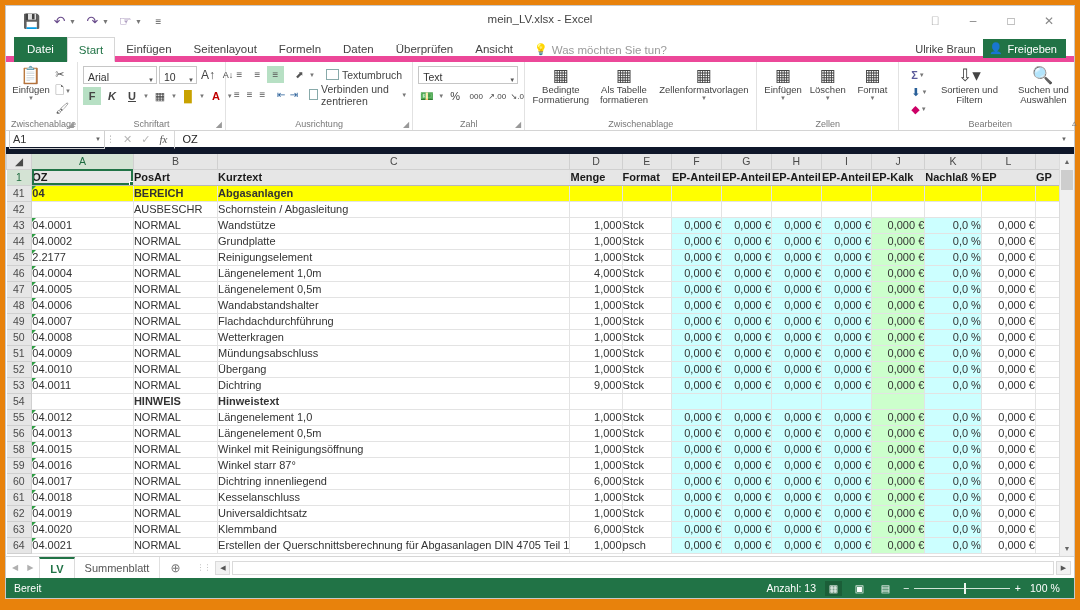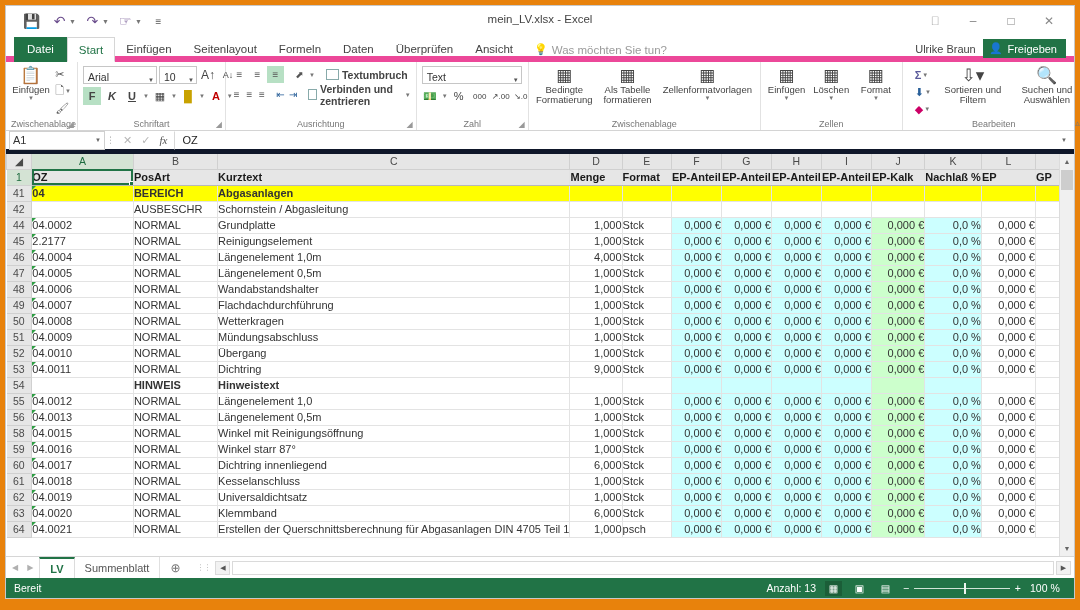--- a/index.html
+++ b/index.html
@@ -69,27 +69,27 @@
            padding:0 2px 0 4px; font-size:10.5px; background:#fff; color:#333; }
   .combo .cv { flex:1; }
   .combo .cd { font-size:6px; color:#555; padding-left:3px; }
   .fbtn { width:18px; height:18px; display:flex; align-items:center; justify-content:center;
           font-size:11px; color:#444; }
   .fbtn.on { background:#b7e0c4; }
   .alrow { display:flex; align-items:center; gap:1px; }
   .albtn { width:17px; height:17px; display:flex; align-items:center; justify-content:center;
            font-size:10px; color:#555; }
   .albtn.on { background:#b7e0c4; }
-  .wraprow { display:flex; align-items:center; gap:3px; font-size:10.5px; color:#444; height:17px;font-weight:bold;}
+  .wraprow { display:flex; align-items:center; gap:3px; font-size:10.5px; color:#444; height:17px;}
   .minibox { width:13px; height:11px; border:1px solid #8aa; display:inline-block; }
   .dlg { position:absolute; right:3px; bottom:1px; font-size:8px; color:#999; }
   .collapse { position:absolute; right:5px; bottom:2px; font-size:9px; color:#777; }
   
   .fbar { height:23px; display:flex; align-items:center; background:#fff; flex:none;
-          border-bottom:5px solid #0f172a; padding:0 3px; }
+          border-bottom:7px solid #0f172a; padding:0 3px; }
   .namebox { width:96px; height:19px; border:1px solid #d0d0d0; display:flex; align-items:center;
              padding:0 3px; font-size:11px; }
   .namebox .nb-v { flex:1; }
   .namebox .nb-d { font-size:6px; color:#666; }
   .fsep { width:11px; text-align:center; color:#aaa; font-size:9px; }
   .ficons { display:flex; gap:9px; padding:0 7px; color:#b5b5b5; font-size:11px; }
   .ficons .fx { color:#555; font-style:italic; font-family:"Liberation Serif", serif; }
   .finput { flex:1; height:19px; border:1px solid transparent; border-left:1px solid #d8d8d8;
             display:flex; align-items:center; padding-left:7px; font-size:11px; color:#222; }
   .fdrop { width:14px; text-align:center; font-size:6px; color:#666; }
@@ -499,20 +499,37 @@
             <td class="cell num"></td>
             <td class="cell num"></td>
             <td class="cell num"></td>
             <td class="cell num"></td>
             <td class="cell num"></td>
             <td class="cell num"></td>
             <td class="cell num"></td>
             <td class="cell"></td>
           </tr>
           <tr>
+            <td class="rowhdr">43</td>
+            <td class="cell tri">04.0001</td>
+            <td class="cell">NORMAL</td>
+            <td class="cell">Wandstütze</td>
+            <td class="cell num">1,000</td>
+            <td class="cell">Stck</td>
+            <td class="cell num fill-cyan">0,000 €</td>
+            <td class="cell num fill-cyan">0,000 €</td>
+            <td class="cell num fill-cyan">0,000 €</td>
+            <td class="cell num fill-cyan">0,000 €</td>
+            <td class="cell num fill-green">0,000 €</td>
+            <td class="cell num fill-cyan">0,0 %</td>
+            <td class="cell num">0,000 €</td>
+            <td class="cell num"></td>
+            <td class="cell"></td>
+          </tr>
+          <tr>
             <td class="rowhdr">44</td>
             <td class="cell tri">04.0002</td>
             <td class="cell">NORMAL</td>
             <td class="cell">Grundplatte</td>
             <td class="cell num">1,000</td>
             <td class="cell">Stck</td>
             <td class="cell num fill-cyan">0,000 €</td>
             <td class="cell num fill-cyan">0,000 €</td>
             <td class="cell num fill-cyan">0,000 €</td>
             <td class="cell num fill-cyan">0,000 €</td>

